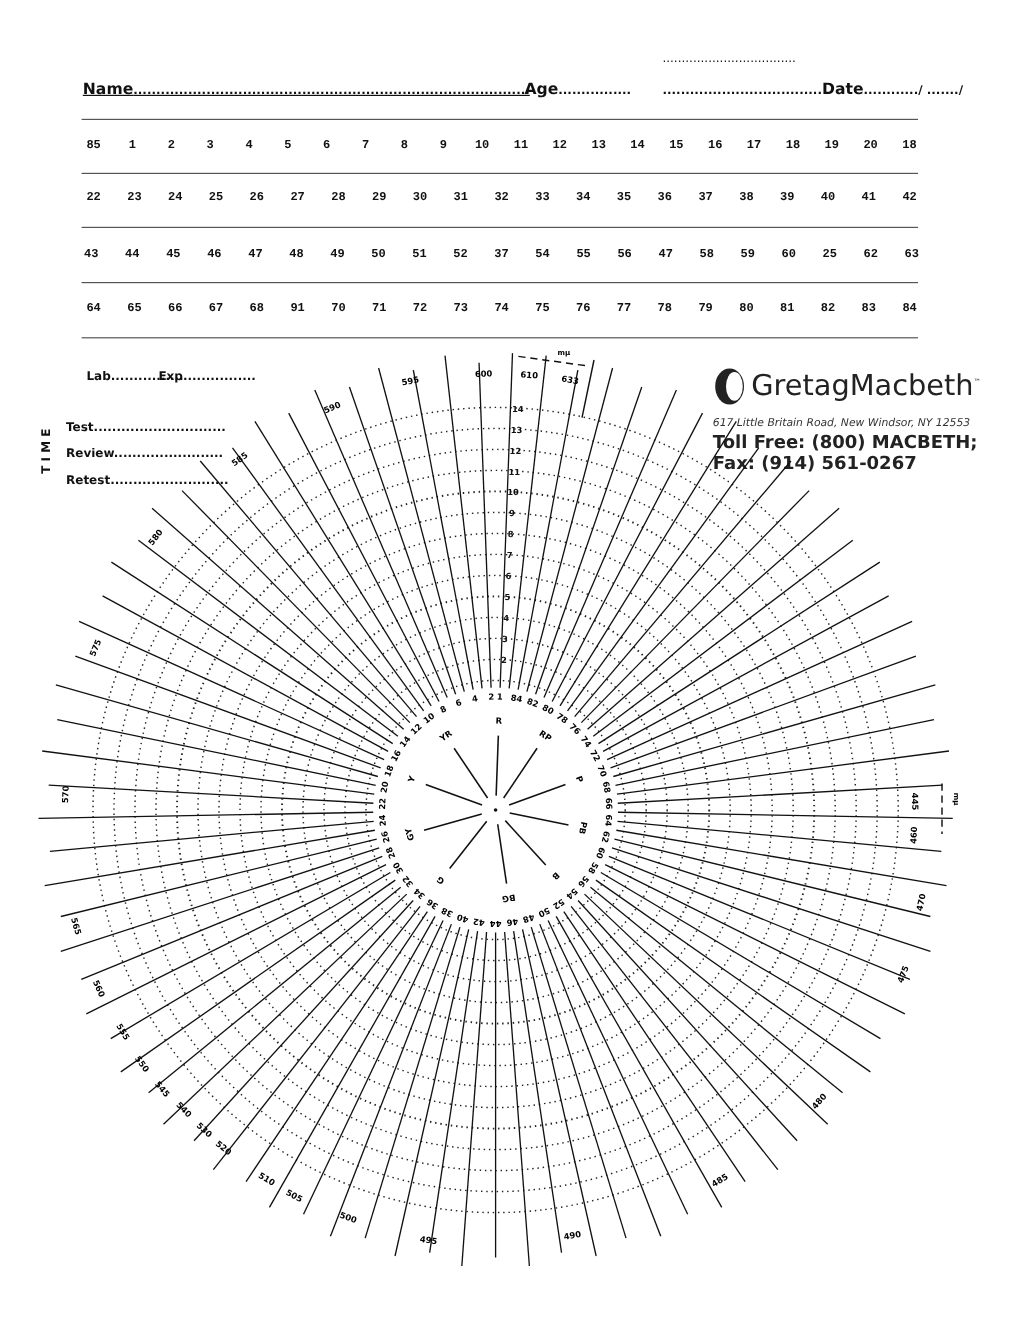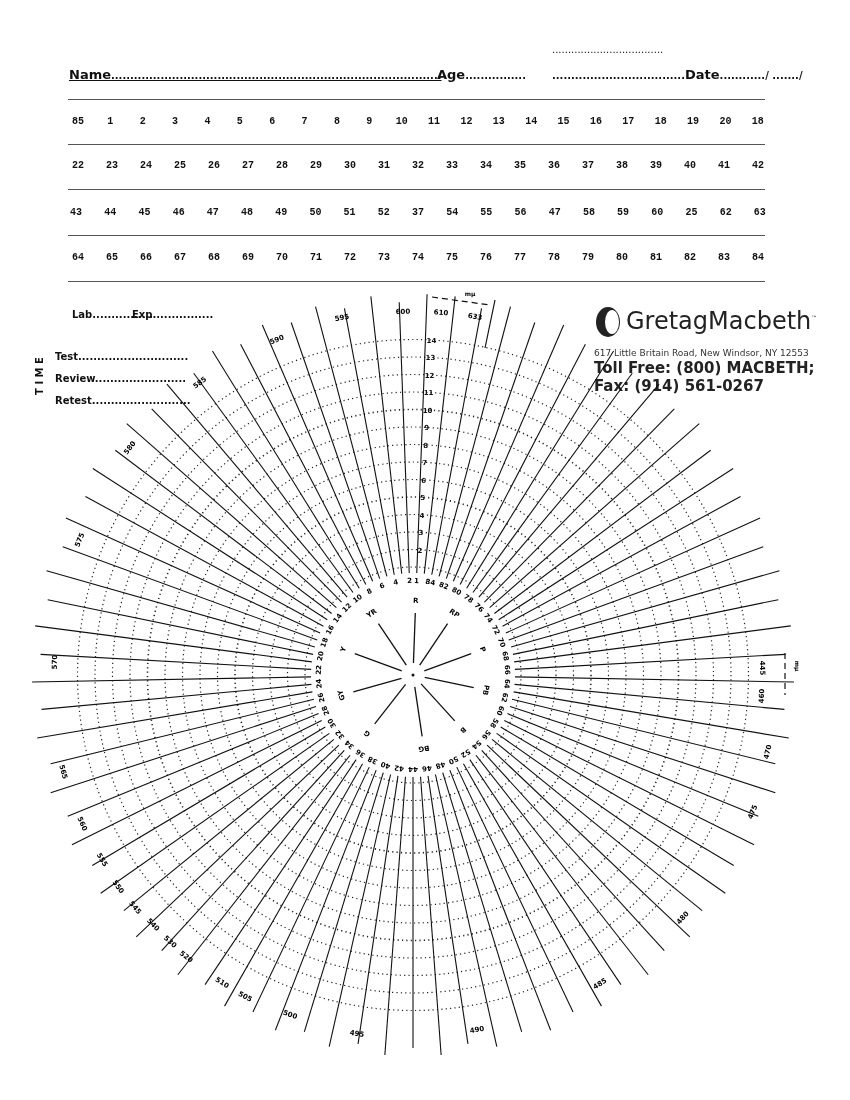--- a/index.html
+++ b/index.html
@@ -5,21 +5,21 @@
   html,body{margin:0;padding:0;background:#fff;}
   body{width:850px;height:1100px;position:relative;overflow:hidden;font-family:"DejaVu Sans",sans-serif;color:#111;}
   .abs{position:absolute;}
   .hdr{font-weight:bold;font-size:13px;}
   .dots{font-size:10px;letter-spacing:0;}
   .rule{position:absolute;left:68px;width:697px;height:1px;background:#555;}
   .numrow{position:absolute;left:68px;width:700px;display:flex;justify-content:space-between;font-weight:bold;font-size:10px;font-family:Liberation Mono, monospace;}
   .numrow span{width:20px;text-align:center;}
   .side{font-weight:bold;font-size:10px;}
   .logo-text{font-size:24px;color:#222;font-family:"DejaVu Sans",sans-serif;}
-  .addr{font-size:9px;color:#333;}
+  .addr{font-size:9px;color:#333;font-style:italic;}
   .addr2{font-size:15px;font-weight:bold;color:#222;}
   svg text{font-family:"DejaVu Sans",sans-serif;}
 </style>
 </head>
 <body>
 
 <div class="abs hdr" style="left:69px;top:67px;text-decoration:underline;">
   <span>Name</span><span class="dots">.......................................................................................</span>
 </div>
 <div class="abs hdr" style="left:437px;top:67px;">
@@ -103,21 +103,21 @@
     <span>62</span>
     <span>63</span>
   </div>
 <div class="rule" style="top:235px;"></div>
 <div class="numrow" style="top:252px;" id="row3">
     <span>64</span>
     <span>65</span>
     <span>66</span>
     <span>67</span>
     <span>68</span>
-    <span>69</span>
+    <span>91</span>
     <span>70</span>
     <span>71</span>
     <span>72</span>
     <span>73</span>
     <span>74</span>
     <span>75</span>
     <span>76</span>
     <span>77</span>
     <span>78</span>
     <span>79</span>

